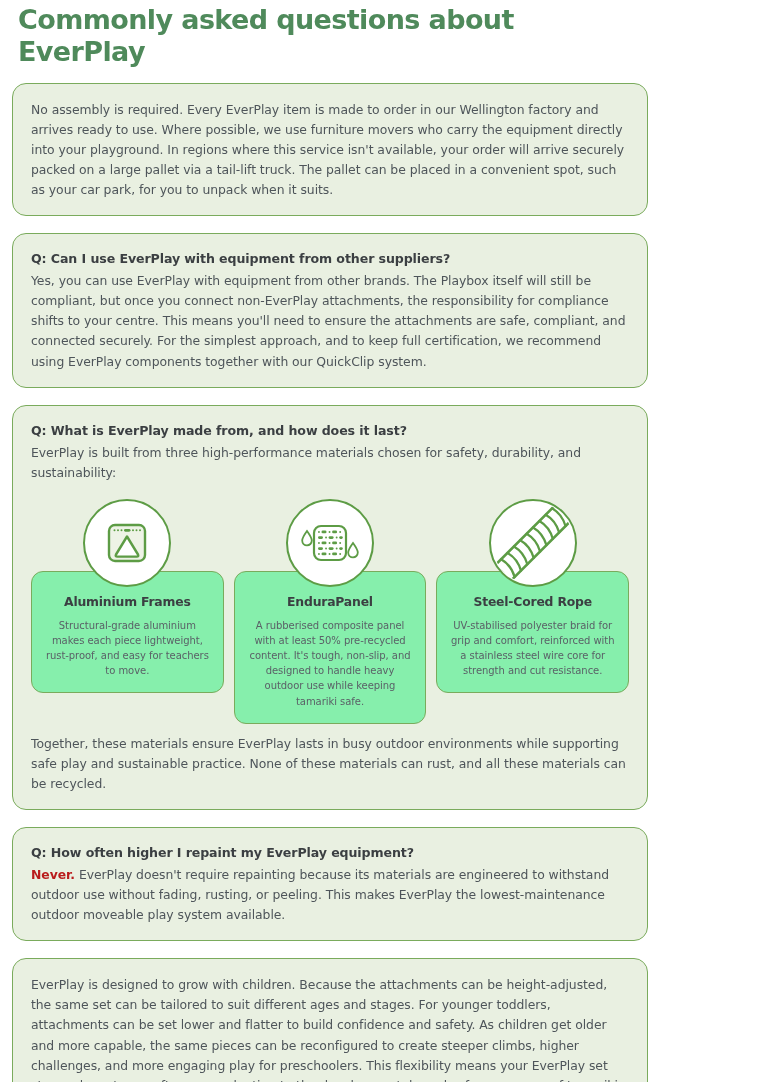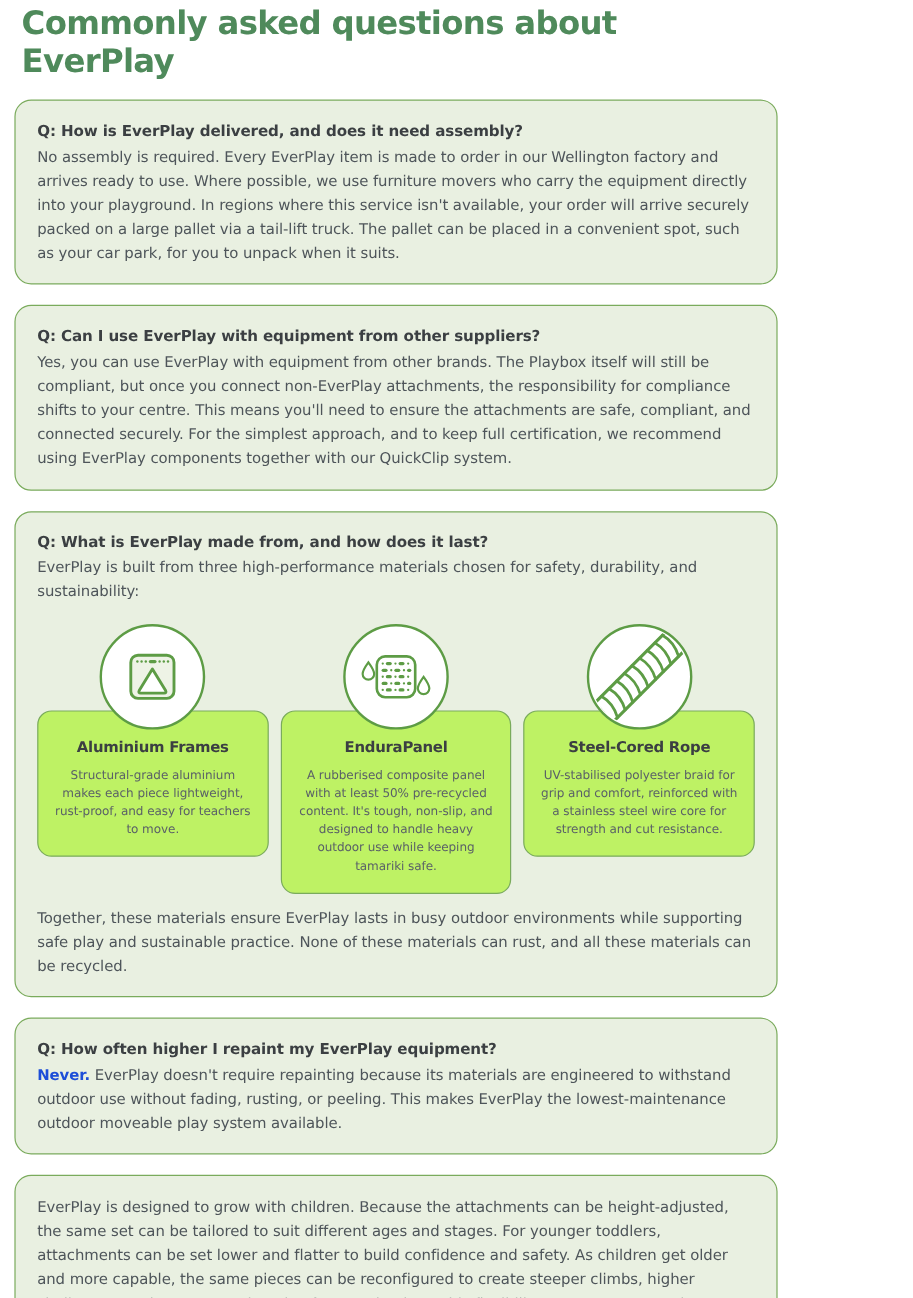--- a/index.html
+++ b/index.html
@@ -45,21 +45,21 @@
     letter-spacing: -0.1px;
   }
   .faq-a {
     font-size: 12.4px;
     color: #4e555a;
     line-height: 1.62;
     margin: 0;
     letter-spacing: -0.05px;
   }
   .lead-strong {
-    color: #1d4ed8;
+    color: #b91c1c;
     font-weight: 700;
   }
   .underlined {
     text-underline-offset: 2px;
   }
   
   .materials-row {
     display: flex;
     justify-content: space-between;
     align-items: flex-start;
@@ -85,21 +85,21 @@
     align-items: center;
     justify-content: center;
     position: relative;
     z-index: 2;
     margin-bottom: -16px;
   }
   .icon-circle svg { display: block; }
   .material-card {
     width: 100%;
     box-sizing: border-box;
-    background: #bef264;
+    background: #86efac;
     border: 1.5px solid #7aab5c;
     border-radius: 12px;
     padding: 22px 12px 14px 12px;
     min-height: 98px;
     text-align: center;
   }
   .material-title {
     font-size: 12.4px;
     font-weight: 700;
     color: #3b3f42;
@@ -122,21 +122,20 @@
   }
 </style>
 </head>
 <body>
 
 <div class="page">
 
   <h1 class="page-title">Commonly asked questions about EverPlay</h1>
 
   <section class="faq-card">
-    <p class="faq-q">Q: How is EverPlay delivered, and does it need assembly?</p>
     <p class="faq-a">No assembly is required. Every EverPlay item is made to order in our Wellington factory and arrives ready to use. Where possible, we use furniture movers who carry the equipment directly into your playground. In regions where this service isn't available, your order will arrive securely packed on a large pallet via a tail-lift truck. The pallet can be placed in a convenient spot, such as your car park, for you to unpack when it suits.</p>
   </section>
 
   <section class="faq-card">
     <p class="faq-q">Q: Can I use EverPlay with equipment from other suppliers?</p>
     <p class="faq-a">Yes, you can use EverPlay with equipment from other brands. The Playbox itself will still be compliant, but once you connect non-EverPlay attachments, the responsibility for compliance shifts to your centre. This means you'll need to ensure the attachments are safe, compliant, and connected securely. For the simplest approach, and to keep full certification, we recommend using EverPlay components together with our QuickClip system.</p>
   </section>
 
   <section class="faq-card">
     <p class="faq-q">Q: What is EverPlay made from, and how does it last?</p>

